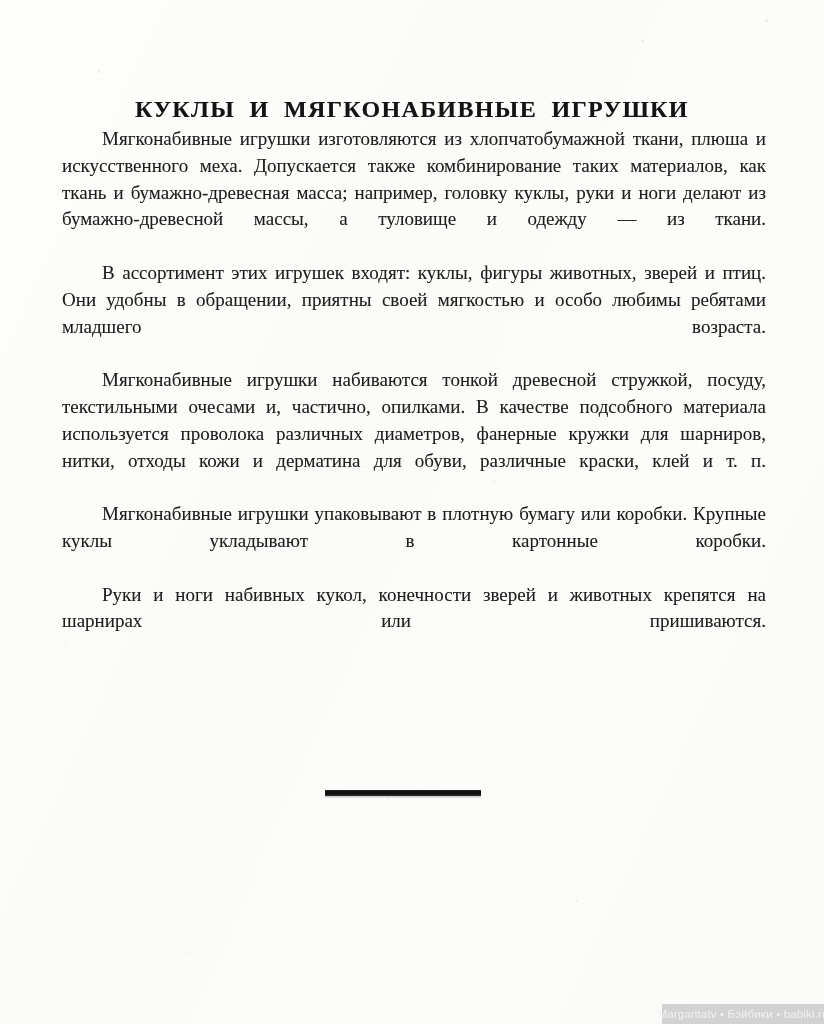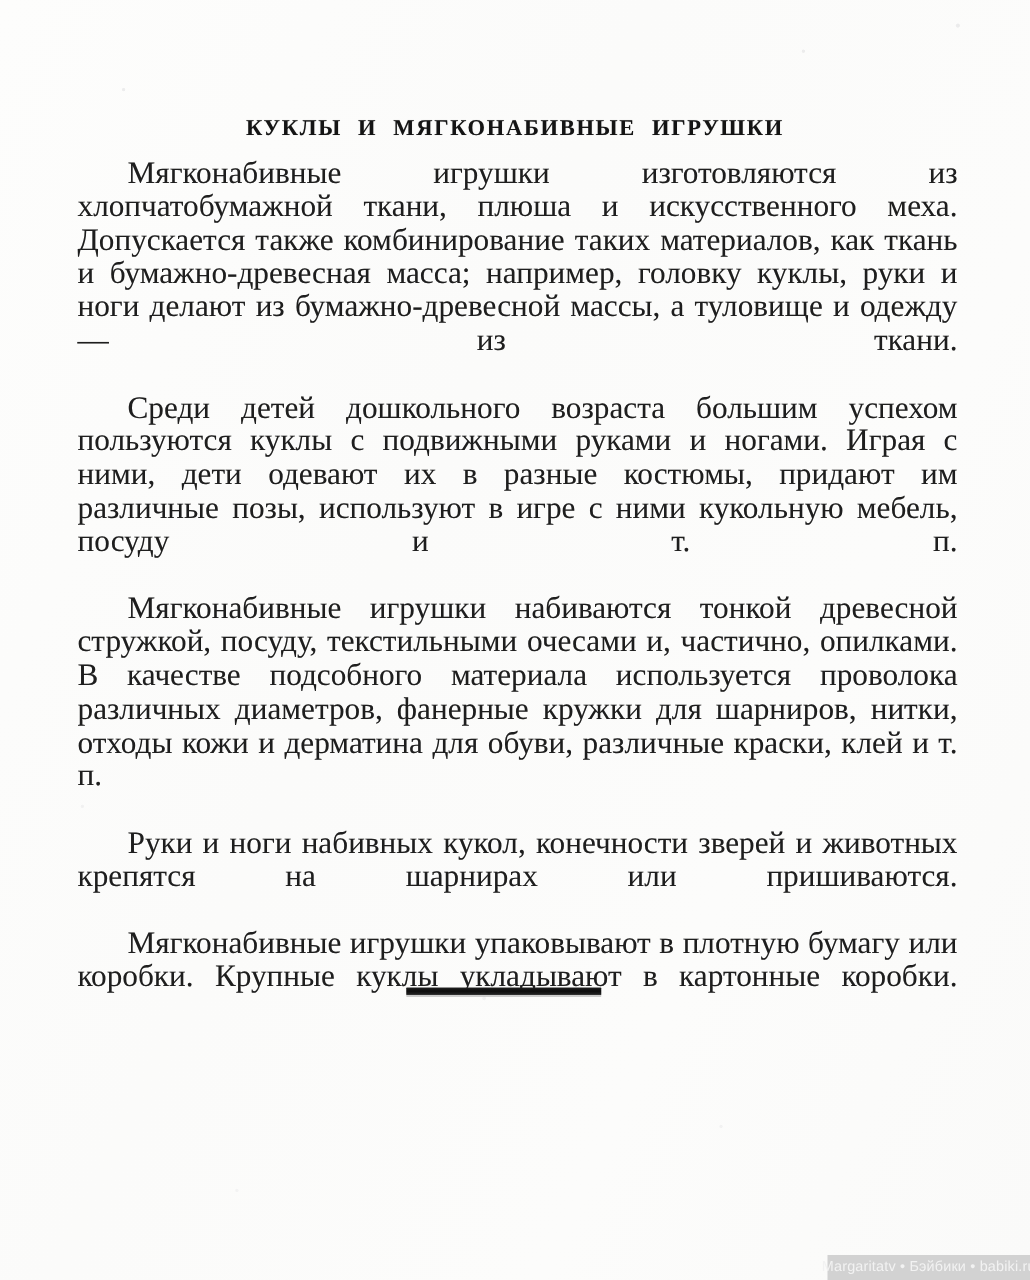--- a/index.html
+++ b/index.html
@@ -39,42 +39,42 @@
     inset: 0;
   }
 
   
   .doc-title {
     position: absolute;
     left: 0;
     right: 0;
     top: 80px;
     text-align: center;
-    font-size: 18px;
+    font-size: 24px;
     font-weight: bold;
     letter-spacing: 1.35px;
     word-spacing: 7px;
     color: #141414;
     text-shadow: 0 0 .55px rgba(20,20,20,.45);
   }
 
   
   .body-text {
     position: absolute;
     left: 62px;
     top: 126px;
     width: 704px;
   }
 
   .para {
     margin: 0;
     text-indent: 40px;
     text-align: justify;
     text-justify: inter-word;
-    font-size: 25px;
+    font-size: 19px;
     line-height: 26.8px;
     color: #1e1e1e;
     text-shadow: 0 0 .5px rgba(25,25,25,.30);
     hyphens: manual;
   }
   
   .para::after {
     content: "";
     display: inline-block;
     width: 100%;
@@ -117,24 +117,24 @@
 <body>
 
 <div class="page"></div>
 
 <div class="sheet">
 
   <h1 class="doc-title">КУКЛЫ И МЯГКОНАБИВНЫЕ ИГРУШКИ</h1>
 
   <div class="body-text">
     <p class="para">Мягконабивные игрушки изготовляются из хлопчатобумажной ткани, плюша и искусственного меха. Допускается также комбинирование таких материалов, как ткань и бумажно-древесная масса; например, головку куклы, руки и ноги делают из бумажно-древесной массы, а туловище и одежду — из ткани.</p>
-    <p class="para">Среди детей дошкольного возраста большим успехом пользуются куклы с подвижными руками и ногами. Играя с ними, дети одевают их в разные костюмы, придают им различные позы, используют в игре с ними кукольную мебель, посуду и т. п.</p>
+    <p class="para">В ассортимент этих игрушек входят: куклы, фигуры животных, зверей и птиц. Они удобны в обращении, приятны своей мягкостью и особо любимы ребятами младшего возраста.</p>
     <p class="para">Мягконабивные игрушки набиваются тонкой древесной стружкой, посуду, текстильными очесами и, частично, опилками. В качестве подсобного материала используется проволока различных диаметров, фанерные кружки для шарниров, нитки, отходы кожи и дерматина для обуви, различные краски, клей и т. п.</p>
+    <p class="para">Мягконабивные игрушки упаковывают в плотную бумагу или коробки. Крупные куклы укладывают в картонные коробки.</p>
     <p class="para">Руки и ноги набивных кукол, конечности зверей и животных крепятся на шарнирах или пришиваются.</p>
-    <p class="para">Мягконабивные игрушки упаковывают в плотную бумагу или коробки. Крупные куклы укладывают в картонные коробки.</p>
   </div>
 
   <div class="rule"></div>
 
   <div class="watermark">
     <span class="watermark-text">Margaritatv • Бэйбики • babiki.ru</span>
   </div>
 
 </div>
 

